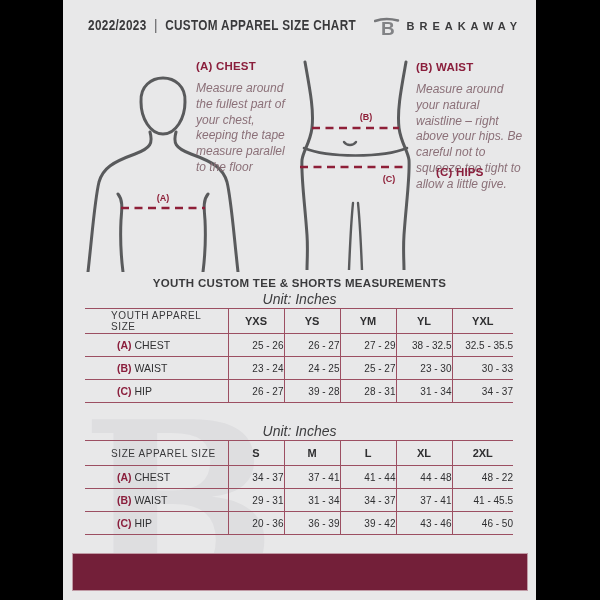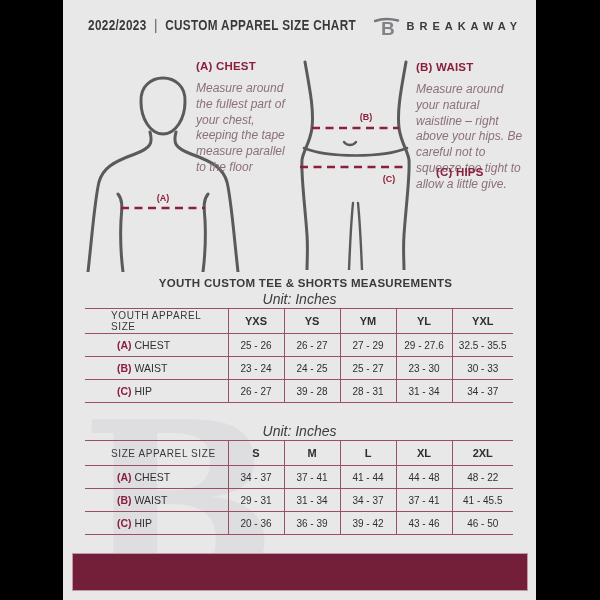--- a/index.html
+++ b/index.html
@@ -29,21 +29,21 @@
             font-size:14px;color:#3c3c3e;z-index:2;}
 
   
   .size-table{position:absolute;left:22px;width:428px;border-collapse:collapse;
               table-layout:fixed;z-index:2;border-bottom:1.8px solid #9c4f62;}
   .size-table thead tr{border-top:1.8px solid #9c4f62;border-bottom:1.5px solid #9c4f62;}
   .size-table tbody tr{border-bottom:1.5px solid #9c4f62;}
   .size-table th,.size-table td{border-left:1.2px solid #9c4f62;padding:0;margin:14px;}
   .size-table th:first-child,.size-table td:first-child{border-left:none;}
   .size-table th{height:24px;font-weight:700;font-size:11px;color:#2f2f31;}
-  .size-table td{height:22px;font-size:10px;color:#2f2f31;text-align:center;}
+  .size-table td{height:22px;font-size:10px;color:#2f2f31;text-align:right;}
   .size-table .c0h{font-weight:400;font-size:10px;letter-spacing:.6px;text-align:left;
                    padding-left:26px;color:#39393b;}
   .size-table .c0{text-align:left;padding-left:32px;font-size:10.5px;}
   .pfx{font-weight:700;color:#8a1e3c;}
   .col-label{width:143px;} .col-sz{width:56px;} .col-last{width:61px;}
 
   
   .watermark{position:absolute;left:18px;top:392px;font-family:"DejaVu Serif",serif;
              font-weight:700;font-size:232px;line-height:1;color:#dedee0;z-index:1;
              user-select:none;}
@@ -107,21 +107,21 @@
 
       <div class="g-head" style="left:133px;top:60px;">(A) CHEST</div>
       <div class="g-body" style="left:133px;top:81px;width:92px;">Measure around the fullest part of your chest, keeping the tape measure parallel to the floor</div>
 
       <div class="g-head" style="left:353px;top:61px;">(B) WAIST</div>
       <div class="g-body" style="left:353px;top:82px;width:110px;">Measure around your natural waistline – right above your hips. Be careful not to squeeze too tight to allow a little give.</div>
 
       <div class="g-head" style="left:353px;top:166px;margin-left:20px;">(C) HIPS</div>
     </div>
 
-    <div class="sec-title" style="top:277px;padding-left:6px;">YOUTH CUSTOM TEE &amp; SHORTS MEASUREMENTS</div>
+    <div class="sec-title" style="top:277px;">YOUTH CUSTOM TEE &amp; SHORTS MEASUREMENTS</div>
     <div class="sec-unit" style="top:291px;">Unit: Inches</div>
 
     <table class="size-table" style="top:308px;">
       <colgroup>
           <col class="col-label">
           <col class="col-sz">
           <col class="col-sz">
           <col class="col-sz">
           <col class="col-sz">
           <col class="col-last">
@@ -135,21 +135,21 @@
           <th>YL</th>
           <th>YXL</th>
         </tr>
       </thead>
       <tbody>
         <tr>
           <td class="c0"><span class="pfx">(A)</span> <span>CHEST</span></td>
           <td>25 - 26</td>
           <td>26 - 27</td>
           <td>27 - 29</td>
-          <td>29 - 27.6</td>
+          <td>38 - 32.5</td>
           <td>32.5 - 35.5</td>
         </tr>
         <tr>
           <td class="c0"><span class="pfx">(B)</span> <span>WAIST</span></td>
           <td>23 - 24</td>
           <td>24 - 25</td>
           <td>25 - 27</td>
           <td>23 - 30</td>
           <td>30 - 33</td>
         </tr>

